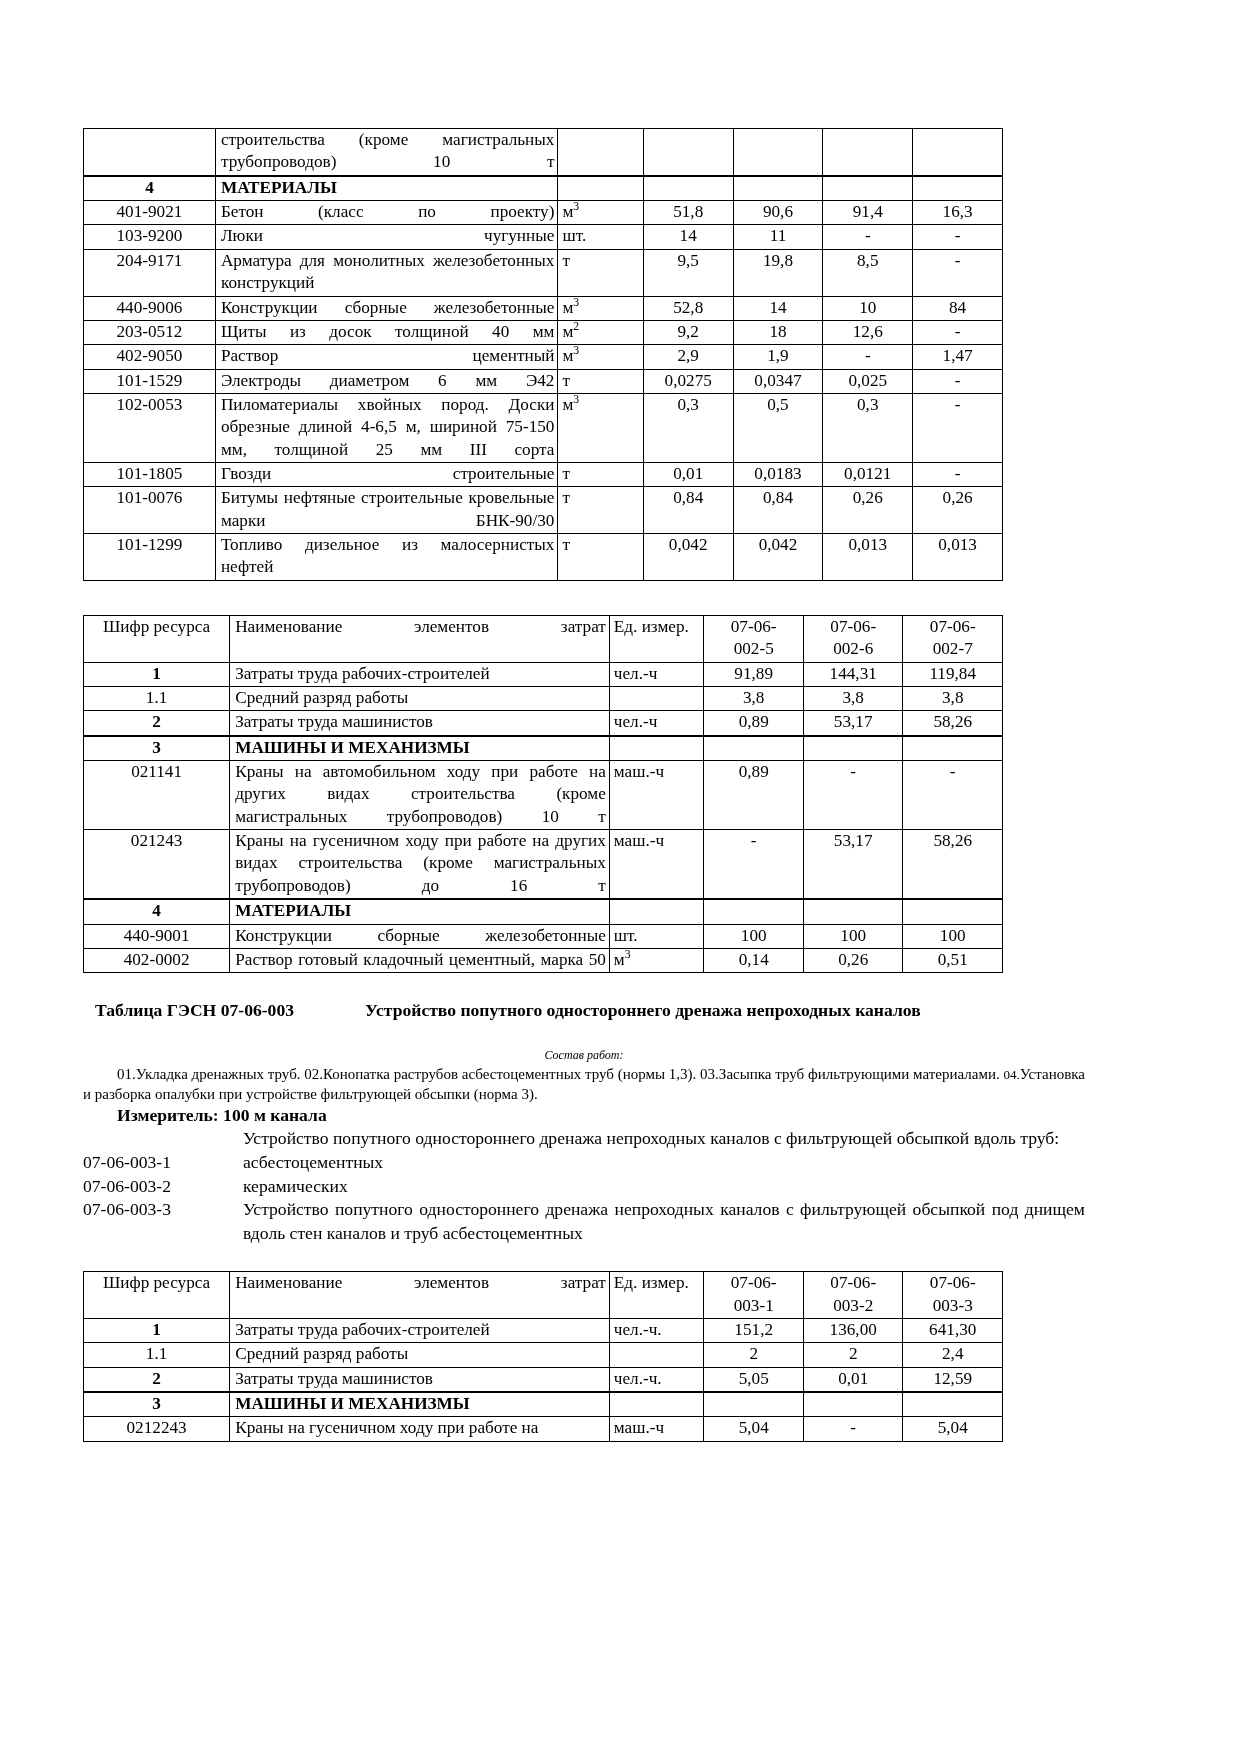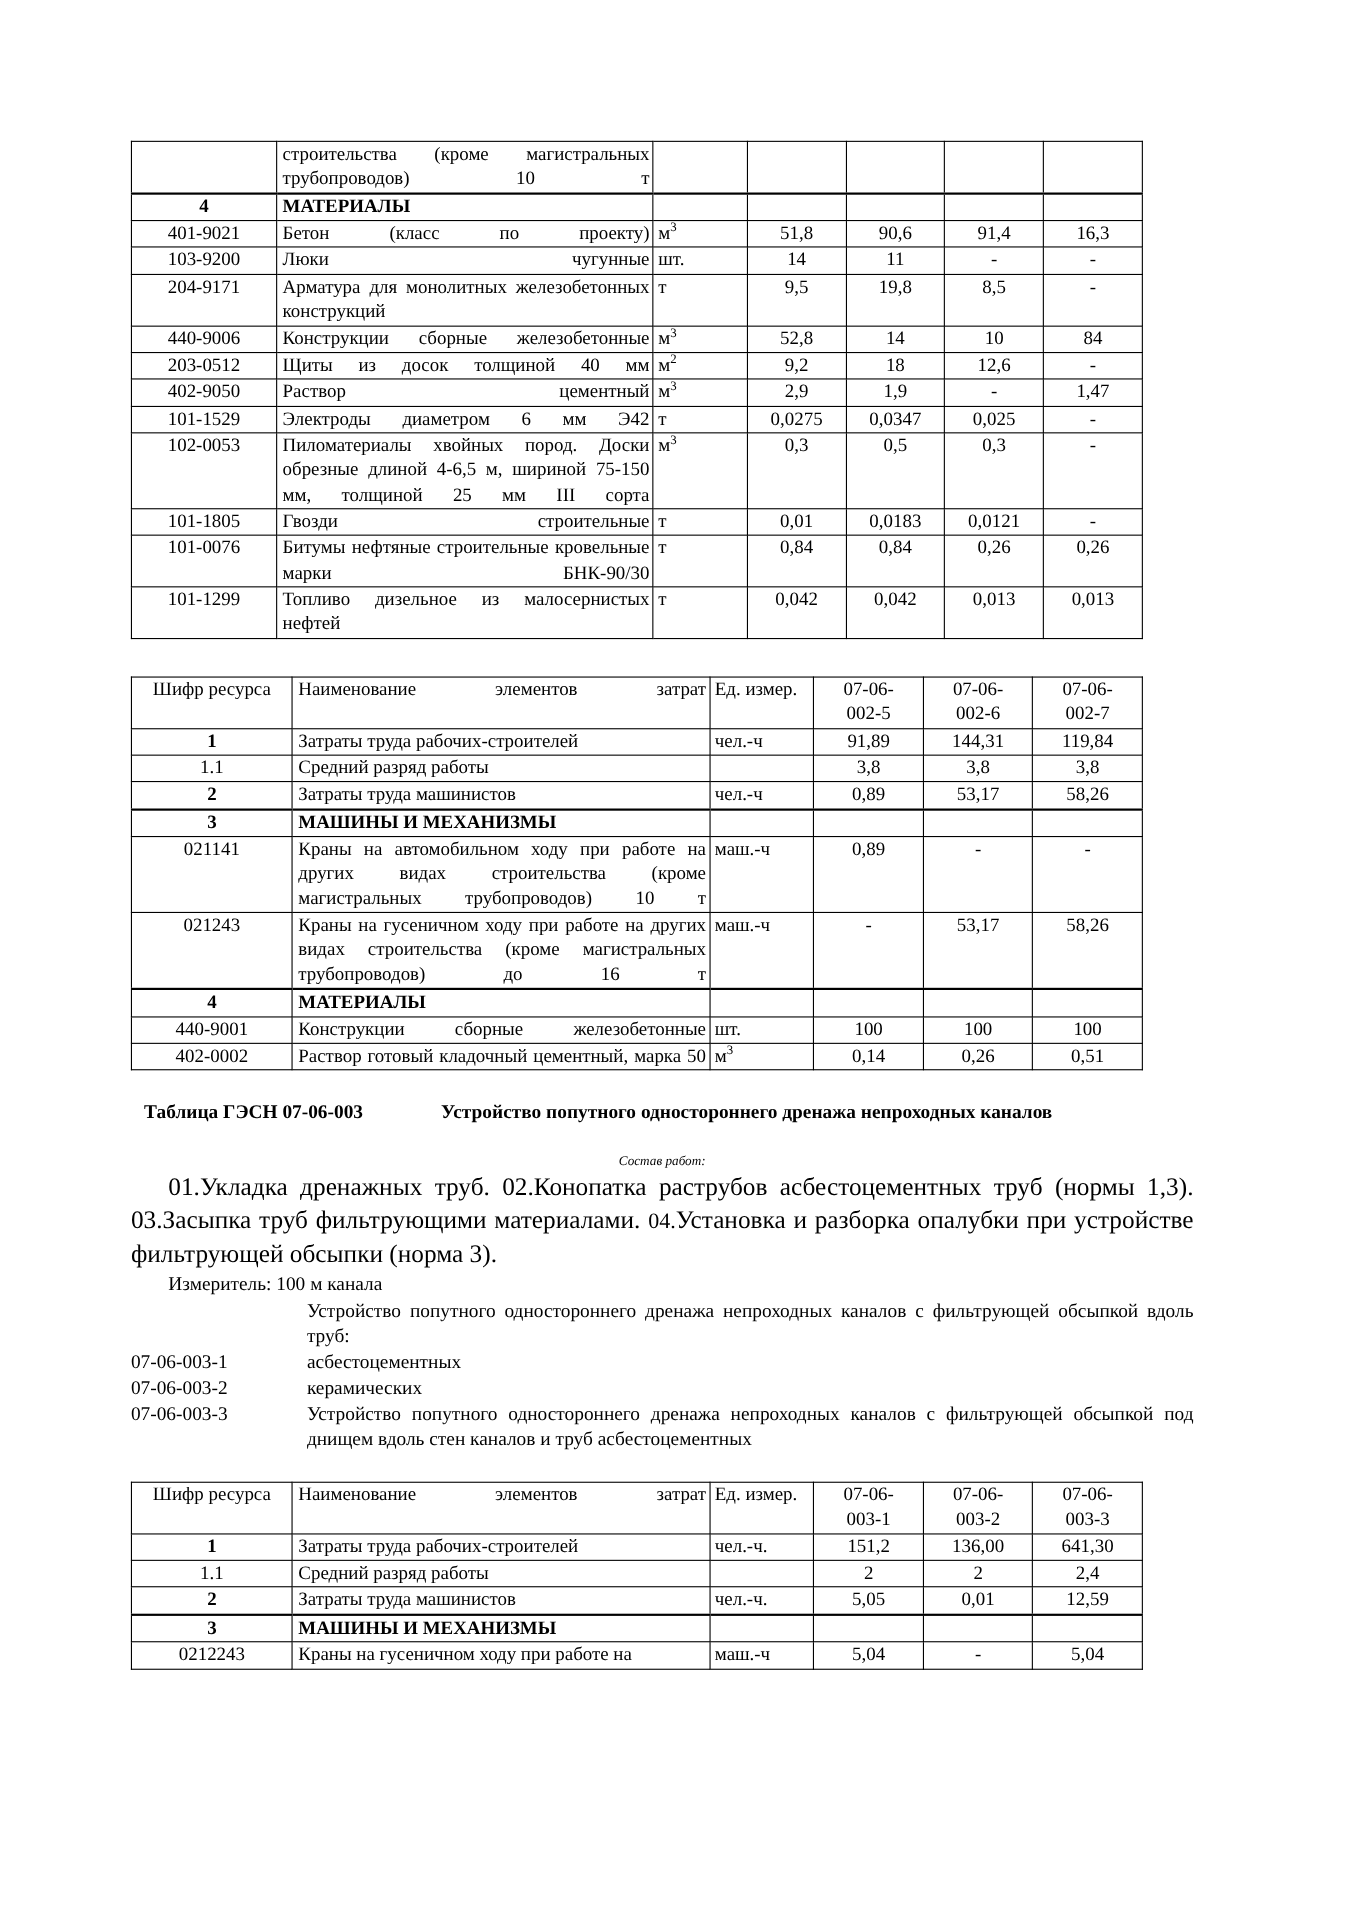--- a/index.html
+++ b/index.html
@@ -12,21 +12,21 @@
     height: 1755px;
     font-family: "Liberation Serif", "DejaVu Serif", serif;
     color: #000000;
     position: relative;
     overflow: hidden;
   }
   .page {
     box-sizing: border-box;
     width: 1240px;
     height: 1755px;
-    padding: 128px 155px 0 119px;
+    padding: 128px 155px 0 83px;
   }
 
   
   table.gesn {
     border-collapse: collapse;
     table-layout: fixed;
     width: 920px;
     font-size: 17.2px;
     line-height: 1.30;
   }
@@ -84,30 +84,30 @@
     text-align: justify;
     text-align-last: left;
   }
   .sostav {
     text-align: center;
     font-style: italic;
     font-size: 12px;
     line-height: 1.3;
   }
   .sostav-body {
-    font-size: 23px;
+    font-size: 15px;
     line-height: 1.34;
     text-align: justify;
     text-indent: 34px;
     text-align-last: left;
   }
   .sostav-body .small-num { font-size: 0.87em; }
   .izmeritel {
     font-size: 17.6px;
-    font-weight: normal;
+    font-weight: bold;
     line-height: 1.34;
     padding-left: 34px;
   }
   .norm-row {
     display: flex;
     font-size: 17.6px;
     line-height: 1.34;
   }
   .norm-row .nr-code {
     width: 160px;

